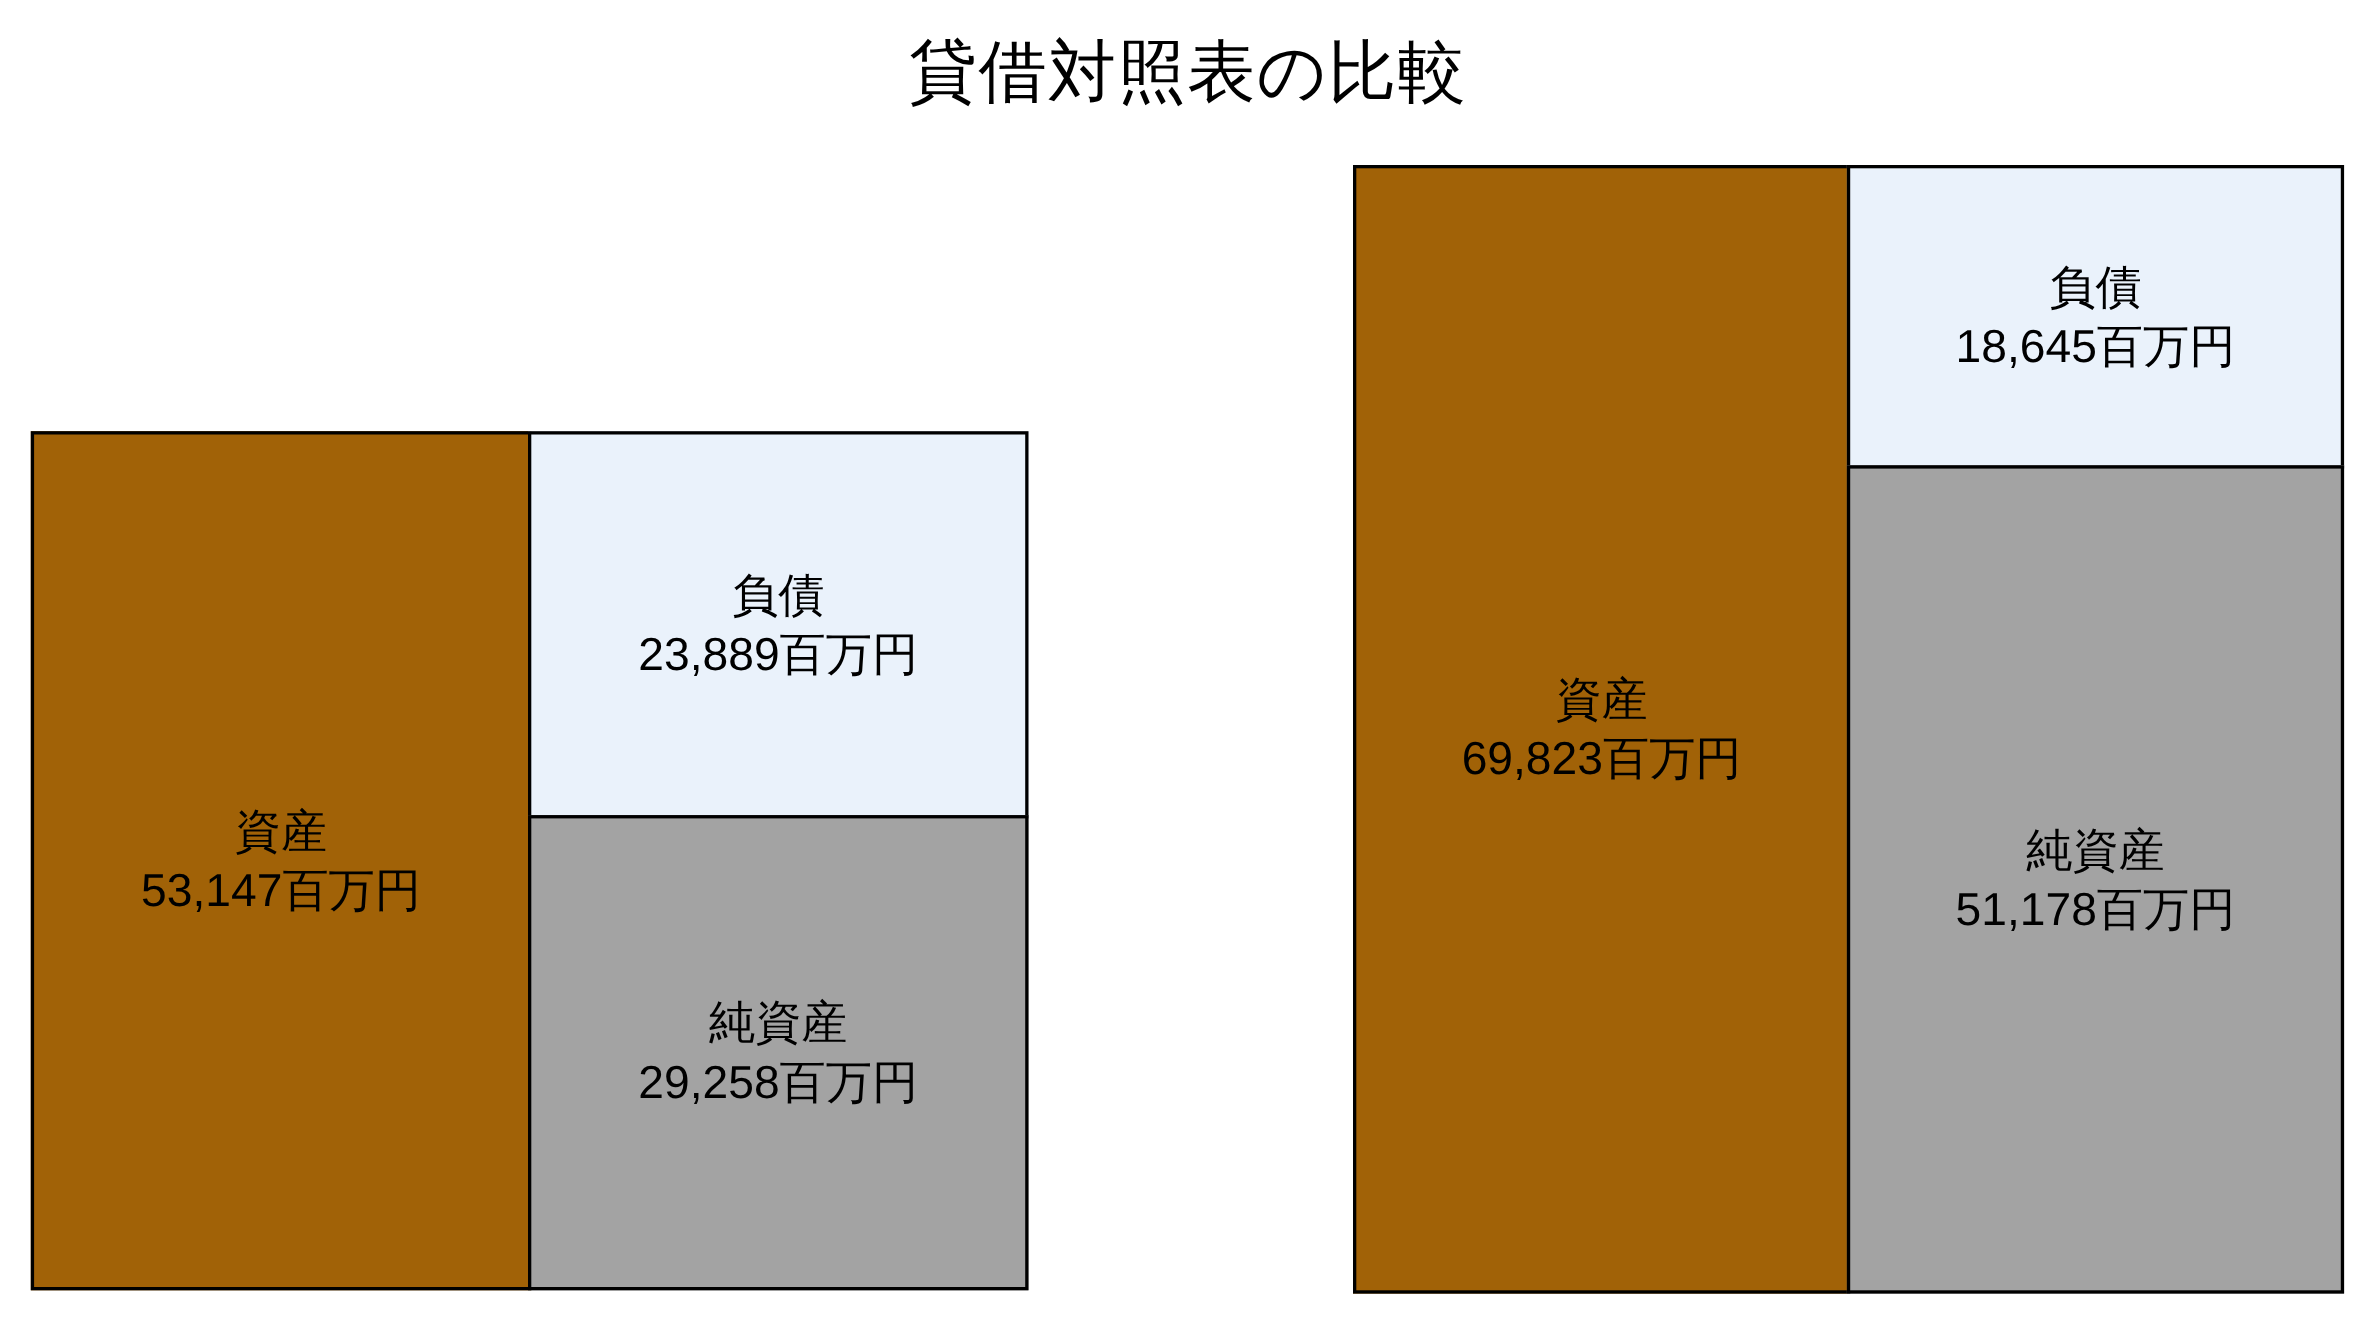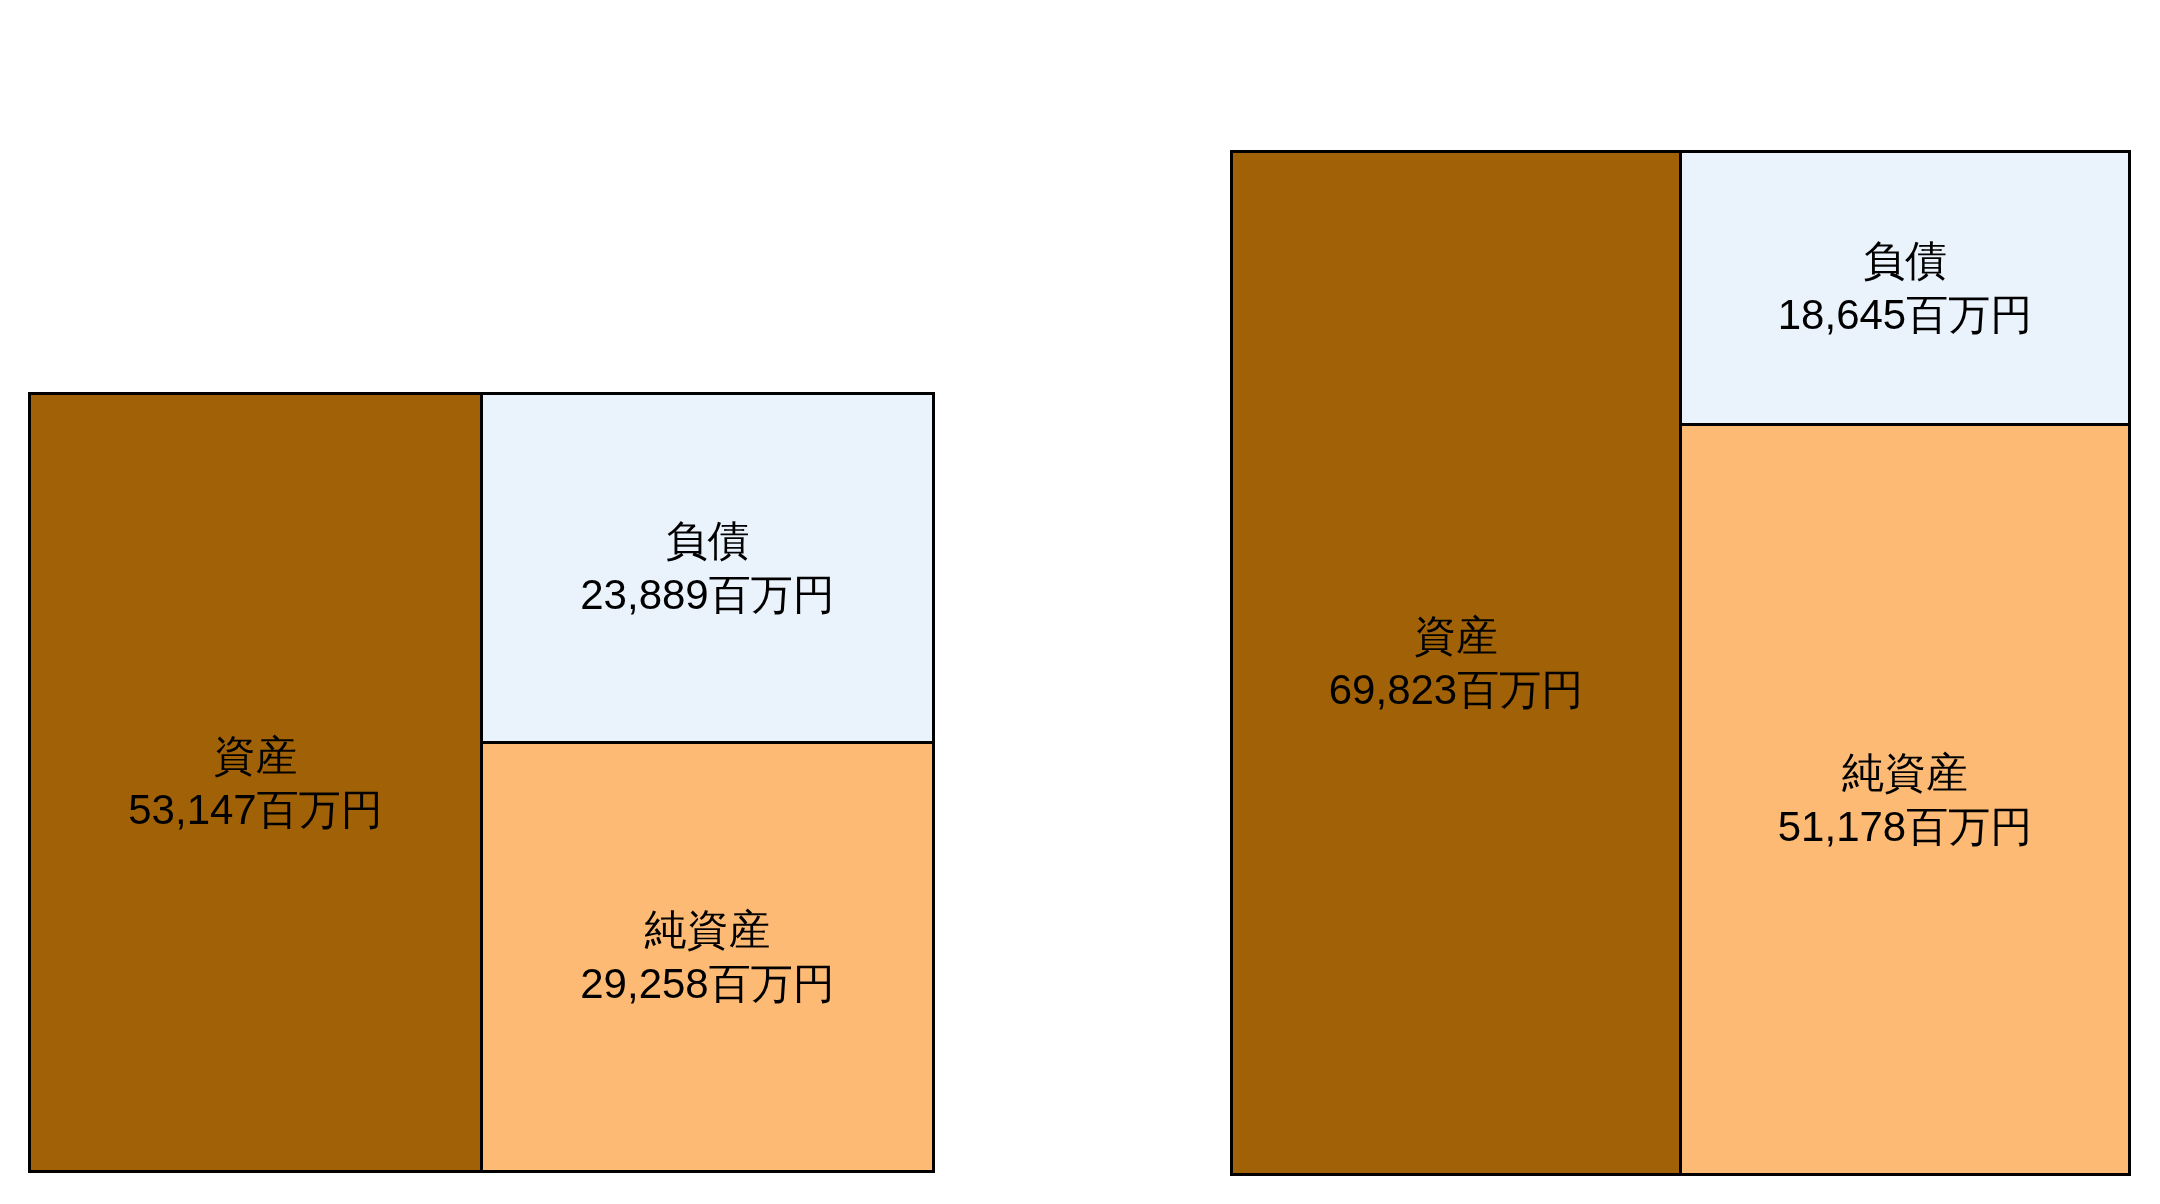--- a/index.html
+++ b/index.html
@@ -59,39 +59,40 @@
   .bs-box .box-text {
     display: block;
     width: 100%;
     padding: 0 6px;
     box-sizing: border-box;
     white-space: pre-line;
   }
 
   .fill-asset     { background: #a16207; }
   .fill-liability { background: #eaf2fb; }
-  .fill-networth  { background: #fdba74; }
+  .fill-networth  { background: #a3a3a3; }
 
   
   #bs-left  { left: 28px;   top: 392px; width: 907px; height: 781px; }
   #bs-left  .box-asset     { left: 0px;   top: 0px;   width: 455px; height: 781px; }
   #bs-left  .box-liability { left: 452px; top: 0px;   width: 455px; height: 352px; }
   #bs-left  .box-networth  { left: 452px; top: 349px; width: 455px; height: 432px; }
 
   
   #bs-right { left: 1230px; top: 150px; width: 901px; height: 1026px; }
   #bs-right .box-asset     { left: 0px;   top: 0px;   width: 452px; height: 1026px; }
   #bs-right .box-liability { left: 449px; top: 0px;   width: 452px; height: 276px; }
   #bs-right .box-networth  { left: 449px; top: 273px; width: 452px; height: 753px; }
 </style>
 </head>
 <body>
 
 <div id="chart-root">
 
+  <div class="chart-title">貸借対照表の比較</div>
 
   <div class="bs-group" id="bs-left">
 
     <div class="bs-box box-asset fill-asset">
       <span class="box-text">資産
 53,147百万円</span>
     </div>
 
     <div class="bs-box box-liability fill-liability">
       <span class="box-text">負債

